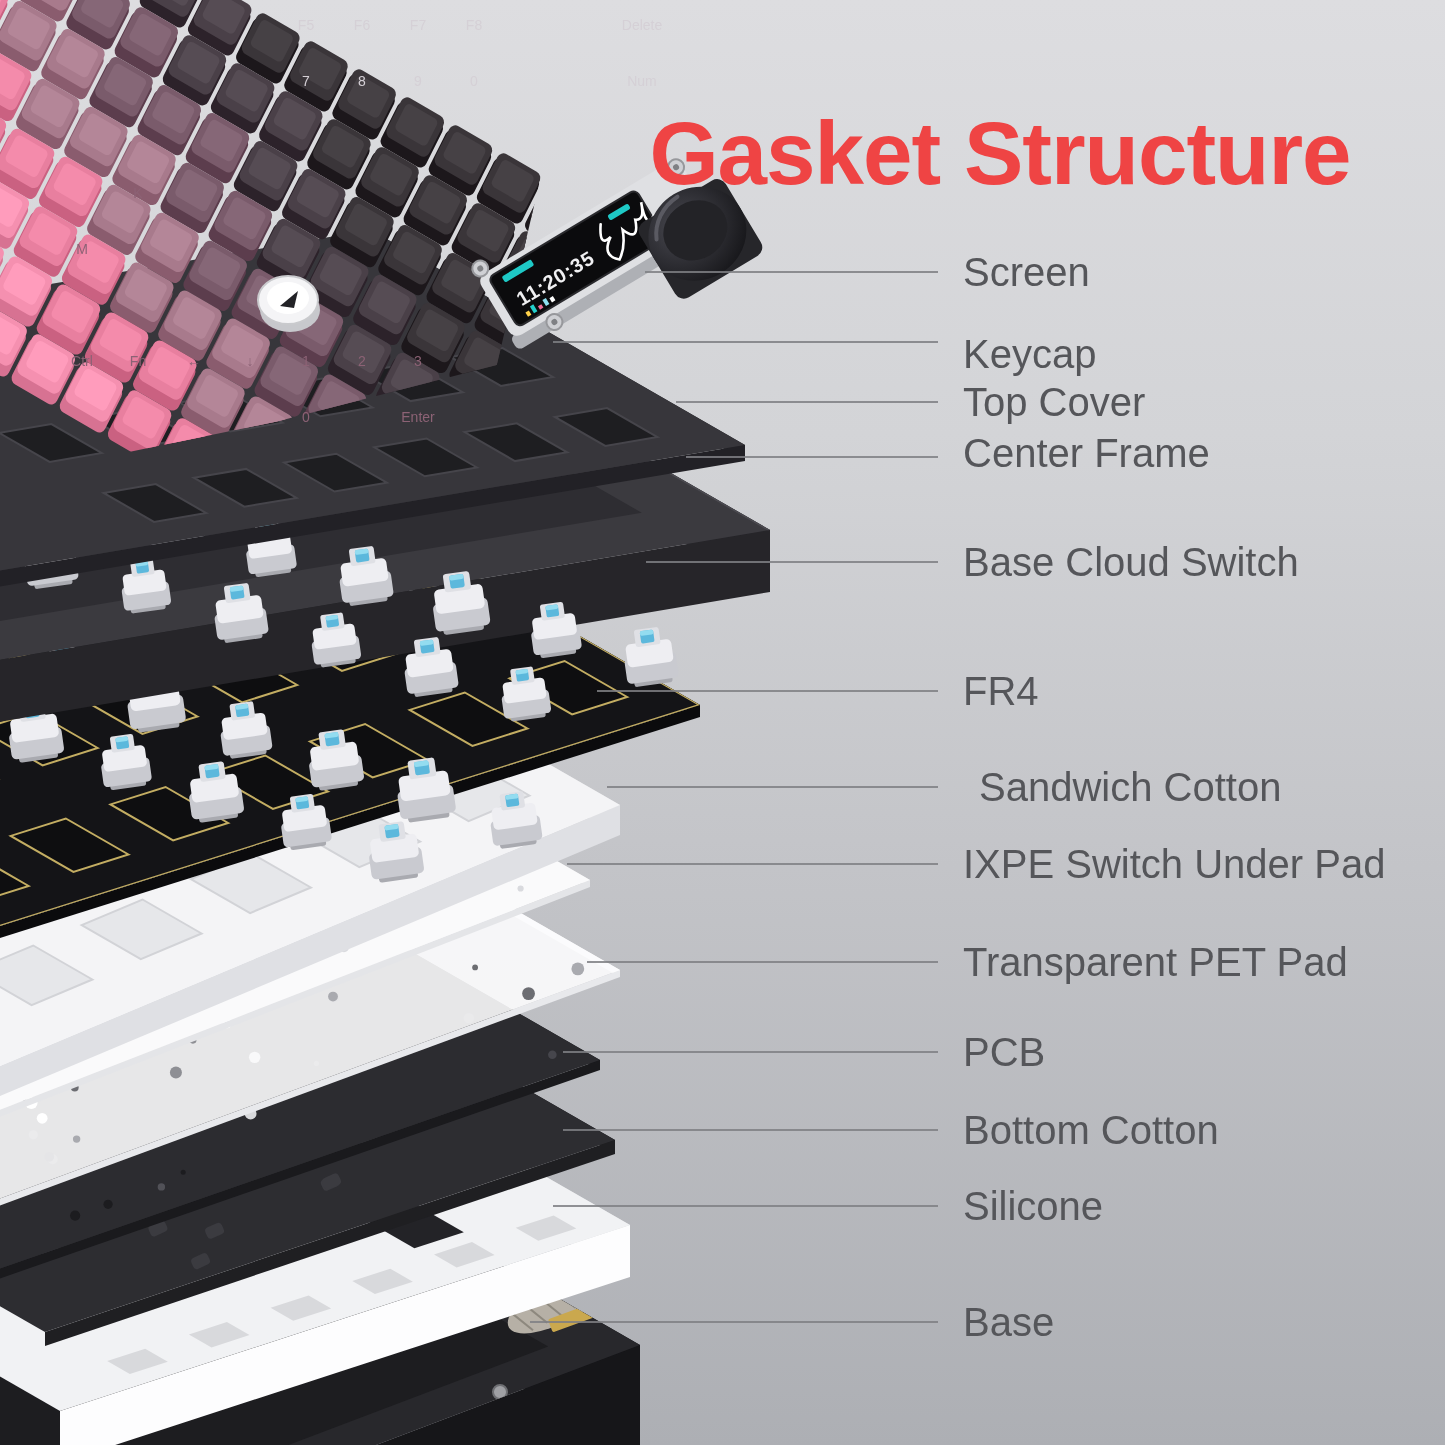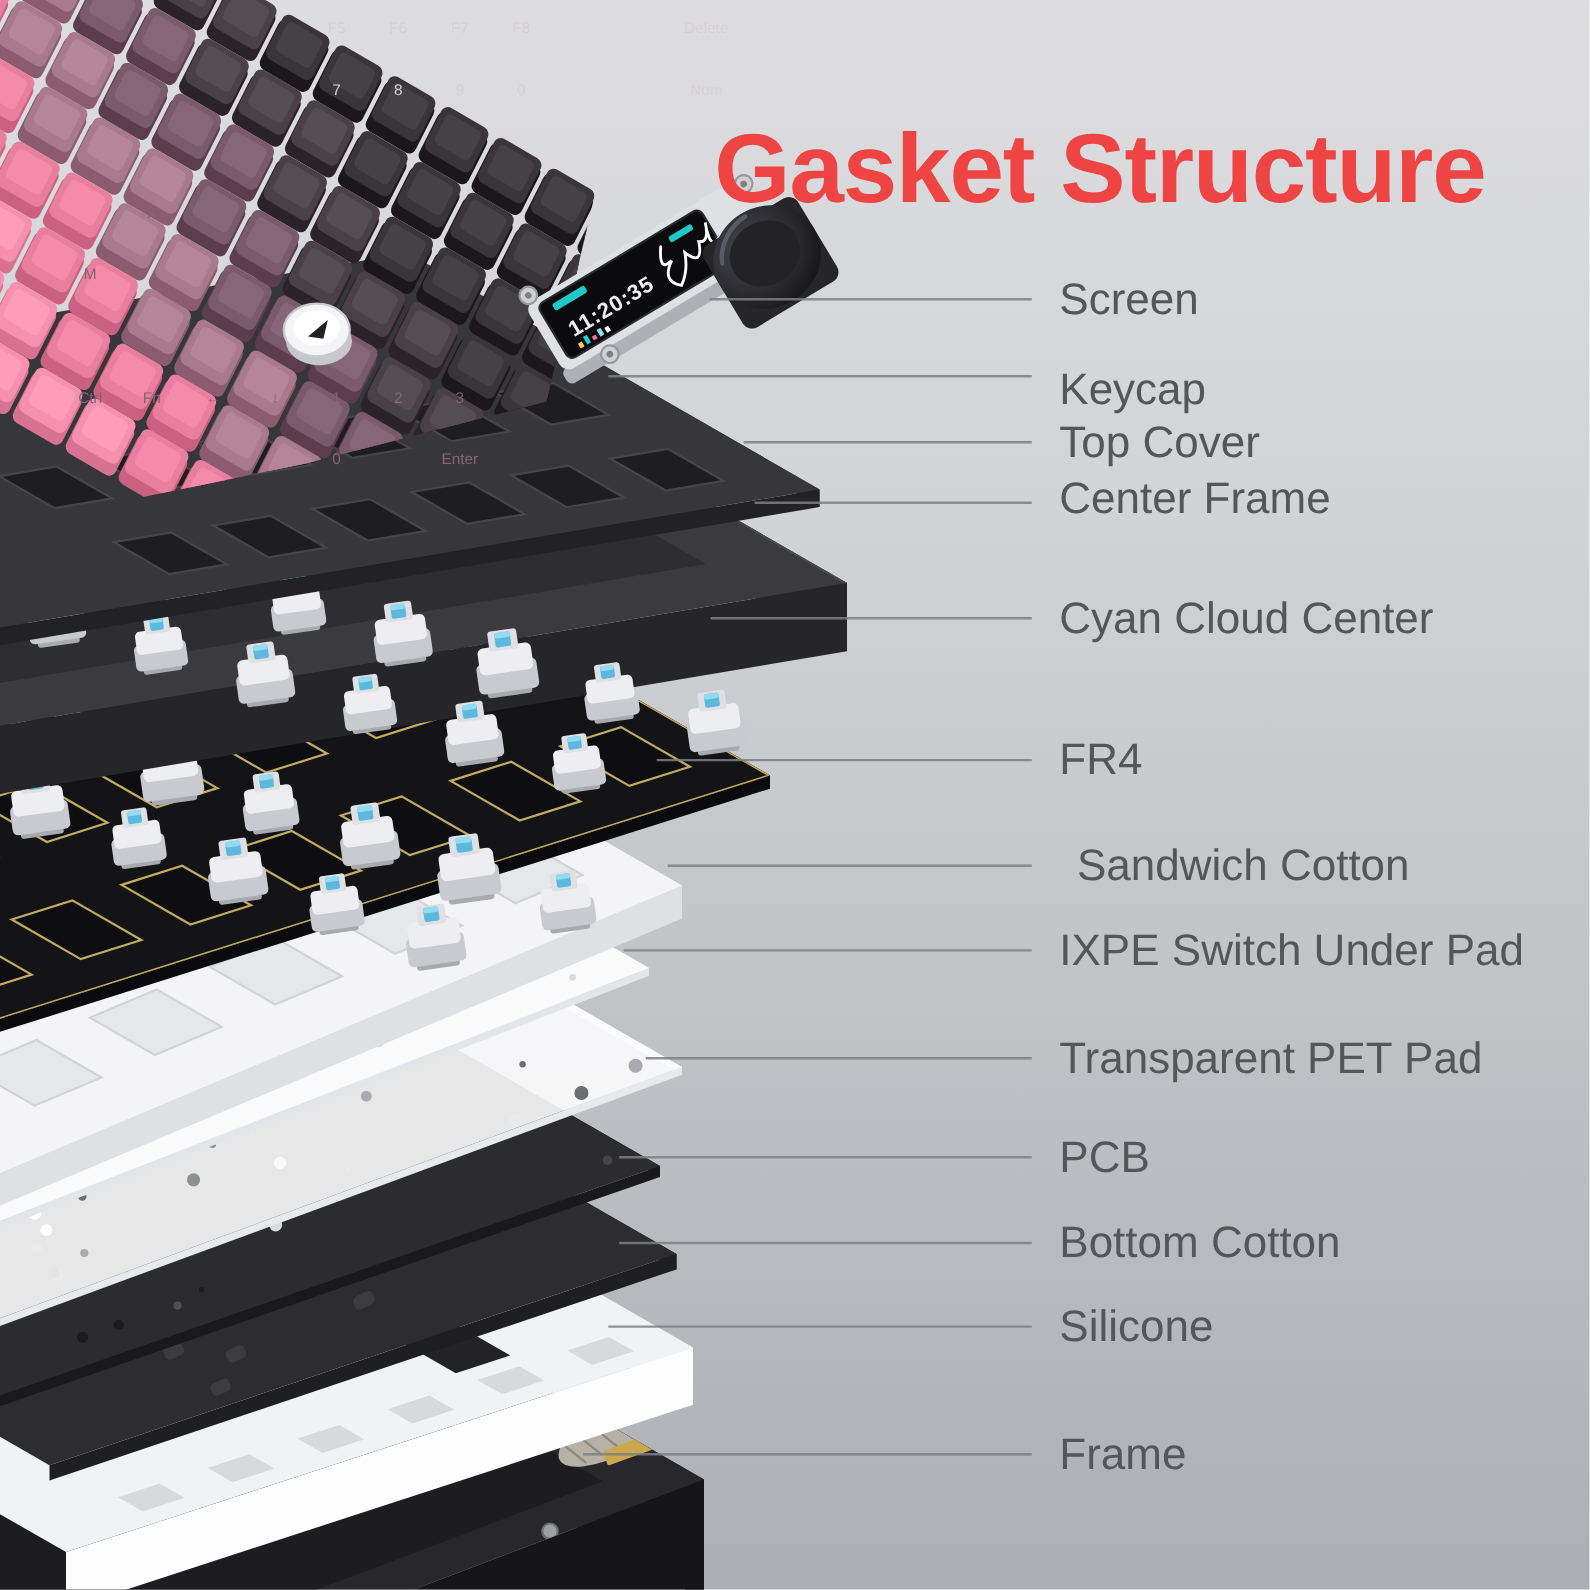--- a/index.html
+++ b/index.html
@@ -1067,22 +1067,22 @@
         <line x1="563" y1="1130" x2="938" y2="1130" stroke="#7f8084" stroke-width="2.2" opacity="0.85"></line>
         <line x1="553" y1="1206" x2="938" y2="1206" stroke="#7f8084" stroke-width="2.2" opacity="0.85"></line>
         <line x1="530" y1="1322" x2="938" y2="1322" stroke="#7f8084" stroke-width="2.2" opacity="0.85"></line>
       </g>
     </svg>
   <div class="title" style="color: #ef4444; margin-top: 32px;">Gasket Structure</div>
   <div class="lbl" style="top: 246px;">Screen</div>
   <div class="lbl" style="top: 316px; margin-top: 12px;">Keycap</div>
   <div class="lbl" style="top: 376px;">Top Cover</div>
   <div class="lbl" style="top: 427px;">Center Frame</div>
-  <div class="lbl" style="top: 536px;">Cyan Cloud Center</div>
+  <div class="lbl" style="top: 536px;">Base Cloud Switch</div>
   <div class="lbl" style="top: 665px;">FR4</div>
   <div class="lbl" style="top: 761px; margin-left: 16px;">Sandwich Cotton</div>
   <div class="lbl" style="top: 838px;">IXPE Switch Under Pad</div>
   <div class="lbl" style="top: 936px;">Transparent PET Pad</div>
   <div class="lbl" style="top: 1026px;">PCB</div>
   <div class="lbl" style="top: 1104px;">Bottom Cotton</div>
   <div class="lbl" style="top: 1180px;">Silicone</div>
-  <div class="lbl" style="top: 1296px;">Frame</div>
+  <div class="lbl" style="top: 1296px;">Base</div>
 </div>
 
 </body></html>

